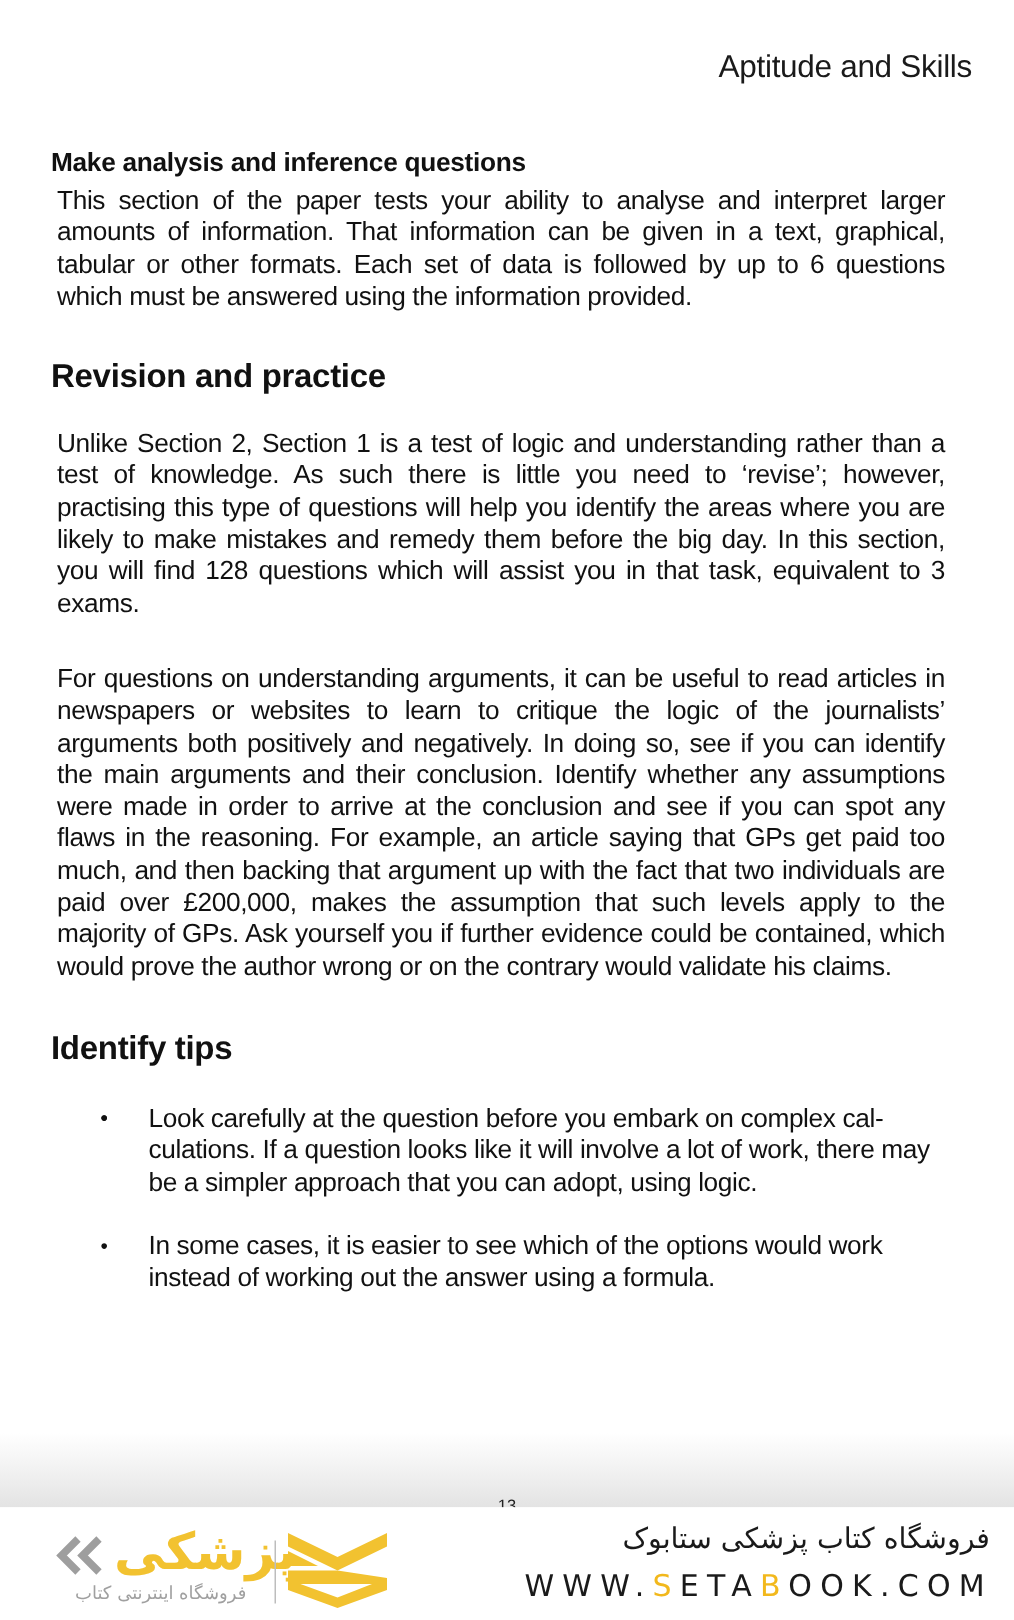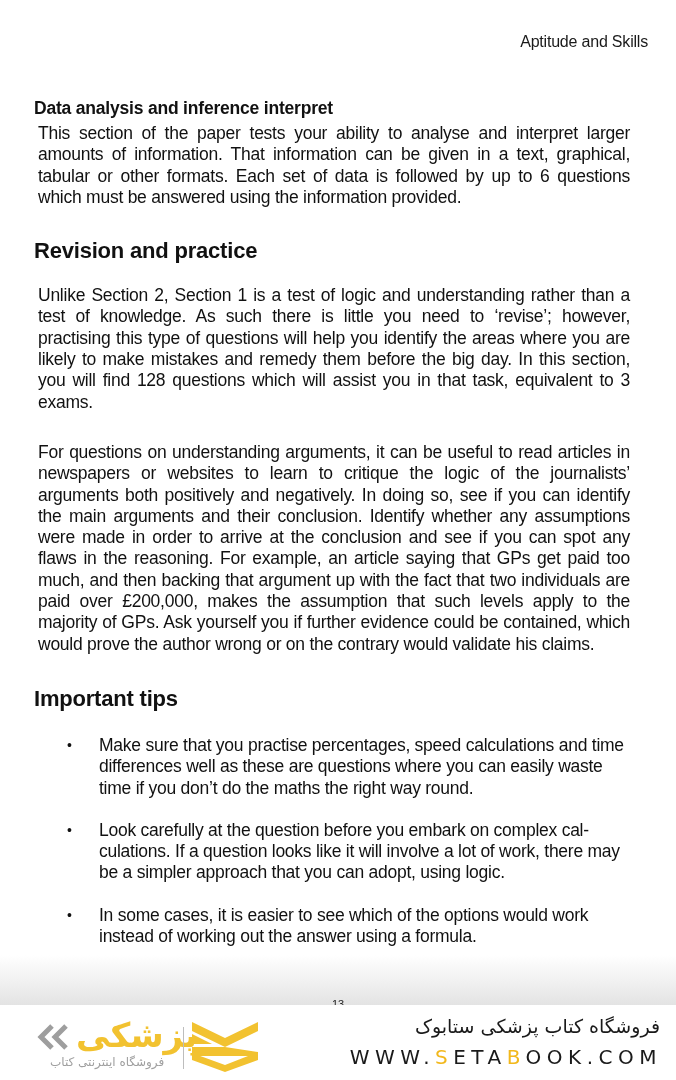--- a/index.html
+++ b/index.html
@@ -7,21 +7,21 @@
     width:676px; height:1080px; overflow:hidden; position:relative;
     background:#ffffff; color:#111111;
     font-family:"Liberation Sans", sans-serif;
   }
   .page {
     position:absolute; left:0; top:0; width:676px; height:1005px;
     background:#ffffff; overflow:hidden;
   }
   .running-header {
     position:absolute; top:33px; right:28px;
-    font-size:16px; color:#1a1a1a; letter-spacing:-0.2px;
+    font-size:21px; color:#1a1a1a; letter-spacing:-0.2px;
   }
   .content {
     position:absolute; left:34px; top:98px; width:600px;
   }
   .subhead {
     font-weight:bold; font-size:17.5px; line-height:21px; margin:0;
     letter-spacing:-0.2px;
   }
   p {
     margin:4px; font-size:17.5px; line-height:21.3px; text-align:justify;
@@ -74,33 +74,32 @@
   }
   .site-url .hl { color:#f2b81c; }
 </style>
 </head>
 <body>
 
 <div class="page">
   <div class="running-header">Aptitude and Skills</div>
 
   <div class="content">
-    <div class="subhead">Data analysis and inference interpret</div>
+    <div class="subhead">Make analysis and inference questions</div>
     <p>This section of the paper tests your ability to analyse and interpret larger amounts of information. That information can be given in a text, graphical, tabular or other formats. Each set of data is followed by up to 6 questions which must be answered using the information provided.</p>
 
     <h2 class="h-revision">Revision and practice</h2>
     <p>Unlike Section 2, Section 1 is a test of logic and understanding rather than a test of knowledge. As such there is little you need to ‘revise’; however, practising this type of questions will help you identify the areas where you are likely to make mistakes and remedy them before the big day. In this section, you will find 128 questions which will assist you in that task, equivalent to 3 exams.</p>
     <div class="gap"></div>
     <p>For questions on understanding arguments, it can be useful to read arti­cles in newspapers or websites to learn to critique the logic of the journal­ists’ arguments both positively and negatively. In doing so, see if you can identify the main arguments and their conclusion. Identify whether any assumptions were made in order to arrive at the conclusion and see if you can spot any flaws in the reasoning. For example, an article saying that GPs get paid too much, and then backing that argument up with the fact that two individuals are paid over £200,000, makes the assumption that such levels apply to the majority of GPs. Ask yourself you if further evi­dence could be contained, which would prove the author wrong or on the contrary would validate his claims.</p>
 
-    <h2 class="h-tips">Important tips</h2>
+    <h2 class="h-tips">Identify tips</h2>
     <ul class="tips">
       <li>
         <span class="bullet">•</span>
-        <span>Make sure that you practise percentages, speed calculations and time differences well as these are questions where you can easily waste time if you don’t do the maths the right way round.</span>
       </li>
       <li>
         <span class="bullet">•</span>
         <span>Look carefully at the question before you embark on complex cal­culations. If a question looks like it will involve a lot of work, there may be a simpler approach that you can adopt, using logic.</span>
       </li>
       <li>
         <span class="bullet">•</span>
         <span>In some cases, it is easier to see which of the options would work instead of working out the answer using a formula.</span>
       </li>
     </ul>

